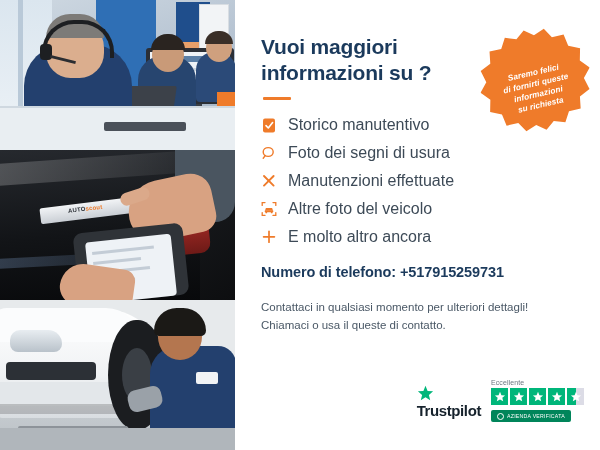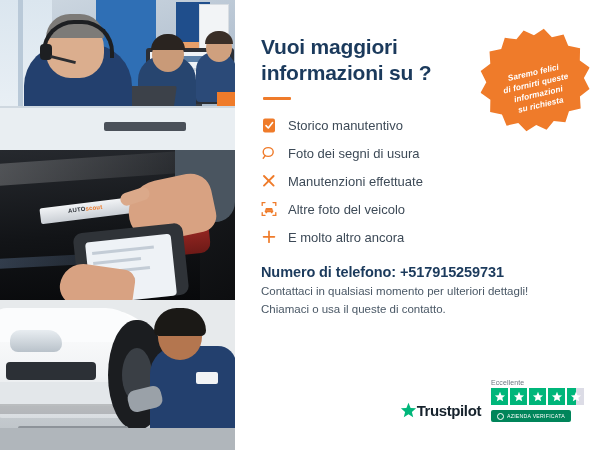--- a/index.html
+++ b/index.html
@@ -142,39 +142,39 @@
   .features{list-style:none;margin:0;padding:0;}
   .feature{
     display:flex;align-items:center;
     gap:11px;height:26px;margin-bottom:2px;
   }
   .ficon{
     width:16px;height:16px;flex:0 0 16px;
     display:flex;align-items:center;justify-content:center;
   }
   .flabel{
-    font-size:13px;color:#3d4a57;white-space:nowrap;
+    font-size:16px;color:#3d4a57;white-space:nowrap;
   }
 
   .phone{
     margin-top:14px;
     font-size:14.5px;font-weight:700;color:#1b3a5c;
     letter-spacing:-.1px;
   }
   .sub{
-    margin-top:3px;
+    margin-top:19px;
     font-size:11.5px;line-height:1.55;color:#4a5866;
   }
 
   
   .trust{
     position:absolute;right:16px;bottom:28px;
     display:flex;align-items:flex-end;gap:10px;
   }
-  .tp-logo{display:flex;align-items:flex-start;padding-bottom:3px;}
+  .tp-logo{display:flex;align-items:flex-start;padding-bottom:3px;flex-direction:column;}
   .tp-name{font-size:15px;font-weight:700;color:#16222c;letter-spacing:-.4px;}
   .tp-right{display:flex;flex-direction:column;align-items:flex-start;gap:2px;}
   .tp-ecc{font-size:7px;color:#6b7680;letter-spacing:.1px;}
   .stars{display:flex;gap:2px;}
   .star-box{
     width:17px;height:17px;background:#00b67a;
     display:flex;align-items:center;justify-content:center;
     position:relative;overflow:hidden;
   }
   .star-box.half{background:#dcdce6;}

